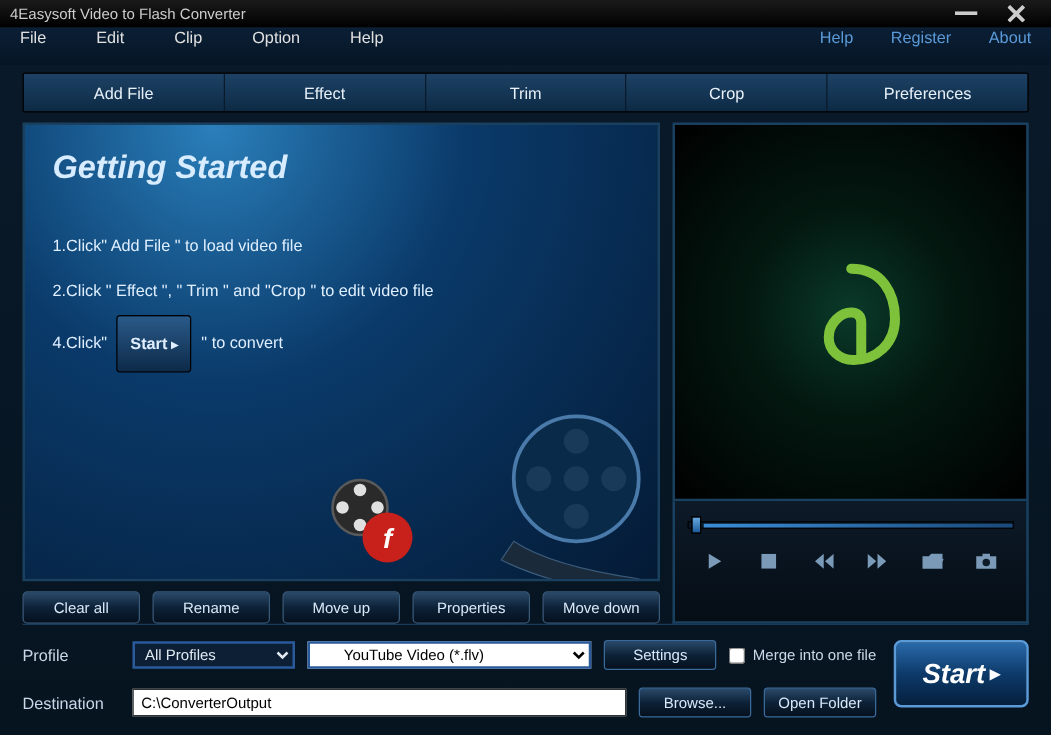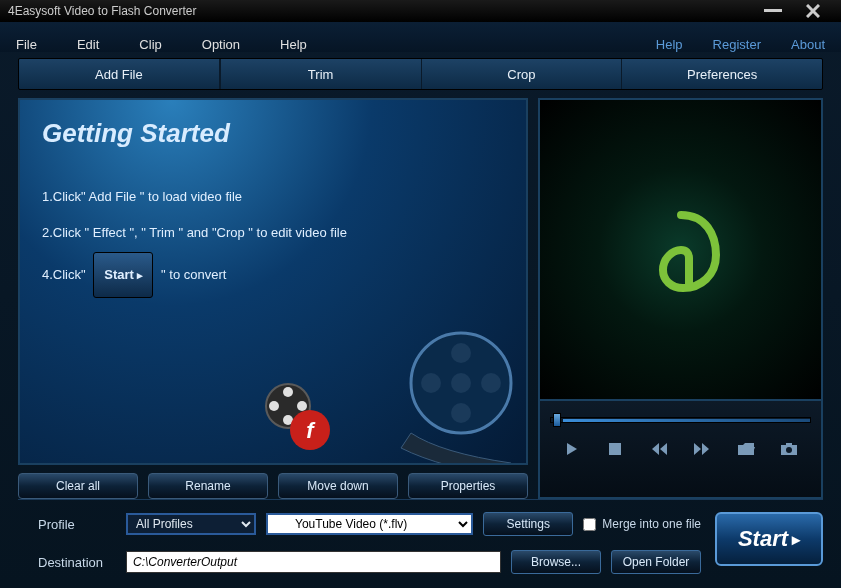--- a/index.html
+++ b/index.html
@@ -5,21 +5,21 @@
 * { margin: 0; padding: 0; box-sizing: border-box; font-family: Arial, sans-serif; }
 body { width: 841px; height: 588px; background: #000; overflow: hidden; }
 
 .window { width: 100%; height: 100%; background: linear-gradient(180deg, #0a1a2a 0%, #061420 100%); display: flex; flex-direction: column; }
 
 .titlebar { height: 22px; background: linear-gradient(180deg, #1a1a1a, #000); display: flex; align-items: center; padding: 0 8px; color: #ccc; font-size: 12px; }
 .titlebar-text { flex: 1; }
 .win-controls { display: flex; gap: 20px; margin-right: 10px;}
 .win-btn { width: 20px; height: 16px; cursor: pointer; color: #ccc; font-size: 14px; display:flex; align-items:center; justify-content:center;}
 
-.menu-row { height: 30px; display: flex; align-items: flex-end; padding: 0 16px; background: linear-gradient(180deg, #0b1f35, #061525); }
+.menu-row { height: 30px; display: flex; align-items: flex-start; padding: 0 16px; background: linear-gradient(180deg, #0b1f35, #061525); }
 .menu-main { display: flex; gap: 40px; color: #e0e0e0; font-size: 13px; }
 .menu-right { margin-left: auto; display: flex; gap: 30px; color: #5b9ad8; font-size: 13px; }
 .menu-item, .menu-link { cursor: pointer; }
 
 .toolbar { height: 32px; margin: 6px 18px 0 18px; background: linear-gradient(180deg, #1d4265 0%, #0d2a45 100%); border: 1px solid #000; display: flex; align-items: center; border-radius: 2px; }
 .toolbar-sep { width: 1px; height: 100%; background: #0a1a2a; }
 .toolbar-item { flex: 1; text-align: center; color: #e8f0f8; font-size: 13px; cursor: pointer; }
 
 .content { flex: 1; display: flex; padding: 8px 18px 0 18px; gap: 10px; }
 
@@ -41,28 +41,28 @@
 .preview { flex: 1; border: 2px solid #1a4060; background: radial-gradient(circle at 50% 50%, #0a3a2a 0%, #031810 40%, #000 100%); display: flex; align-items: center; justify-content: center; }
 .logo-swirl { width: 100px; height: 100px; }
 
 .player-controls { height: 98px; border: 2px solid #1a4060; border-top: none; background: linear-gradient(180deg, #0d1a28, #050d15); padding: 6px 10px; display: flex; flex-direction: column; }
 .progress-bar { height: 6px; background: #0a1a2a; border: 1px solid #000; margin: 10px 0 14px 0; display:flex; align-items:center;}
 .progress-knob { width: 8px; height: 14px; background: linear-gradient(180deg,#6aaae0,#1a5a9a); border:1px solid #000; margin-left:2px;}
 .progress-fill { flex:1; height:3px; background:linear-gradient(90deg,#3b8dd8,#1a4a7a); margin-left:2px;}
 .player-btns { display: flex; justify-content: space-around; align-items: center; }
 .p-btn { width: 24px; height: 24px; color: #7a9ab8; cursor: pointer; display:flex; align-items:center; justify-content:center;}
 
-.bottom { padding: 12px 18px 14px 18px; display: flex; align-items: flex-start; gap: 14px; margin-left: 20px; }
+.bottom { padding: 12px 18px 14px 18px; display: flex; align-items: flex-start; gap: 14px; }
 .form-col { flex: 1; display: flex; flex-direction: column; gap: 14px; }
 .form-row { display: flex; align-items: center; gap: 10px; }
 .form-label { width: 78px; color: #c8d8e8; font-size: 13px; }
 .select-box { height: 22px; background: #0d1f35; border: 2px solid #2a5a9a; color: #e0e8f0; font-size: 12px; padding: 0 4px; }
 .select-profile { width: 130px; }
 .select-format { flex: 1; background:#fff; color:#000;padding-left:23px;}
-.dest-input { flex: 1; height: 22px; background: #fff; color: #000; font-size: 12px; padding: 0 6px; border:1px solid #333;font-style:italic;}
+.dest-input { flex: 1; height: 22px; background: #fff; color: #000; font-size: 12px; padding: 0 6px; border:1px solid #333;}
 .small-btn { height: 24px; width:90px; background: linear-gradient(180deg, #2a4a6a 0%, #0d2238 50%, #05101d 100%); border: 1px solid #3a6a9a; color: #d8e8f8; font-size: 12px; border-radius: 3px; cursor: pointer; }
 .merge-wrap { display: flex; align-items: center; gap: 6px; color: #c8d8e8; font-size: 12px; }
 .merge-cb { width: 13px; height: 13px; }
 
 .start-col { display: flex; flex-direction: column; }
 .start-btn { width: 108px; height: 54px; background: linear-gradient(180deg, #2a6aaa 0%, #0d3a6a 50%, #05203d 100%); border: 2px solid #5a9ad8; border-radius: 6px; color: #fff; font-size: 22px; font-weight: bold; font-style: italic; cursor: pointer; display:flex; align-items:center; justify-content:center; gap:4px;}
 .start-btn::after { content: '▸'; font-size: 16px; font-style:normal;}
 
 .divider-h { height: 1px; background: #1a3a5a; margin: 0 18px; }
 </style>
@@ -98,20 +98,21 @@
     <div class="menu-right">
       <span class="menu-link">Help</span>
       <span class="menu-link">Register</span>
       <span class="menu-link">About</span>
     </div>
   </div>
 
   <div class="toolbar">
     <div class="toolbar-item">Add File</div>
     <div class="toolbar-sep"></div>
+    <div class="toolbar-item">Effect</div>
     <div class="toolbar-sep"></div>
     <div class="toolbar-item">Trim</div>
     <div class="toolbar-sep"></div>
     <div class="toolbar-item">Crop</div>
     <div class="toolbar-sep"></div>
     <div class="toolbar-item">Preferences</div>
   </div>
 
   <div class="content">
     <div class="left-panel">
@@ -141,22 +142,23 @@
           <circle cx="28" cy="42" r="5" fill="#e0e0e0"></circle>
           <circle cx="14" cy="28" r="5" fill="#e0e0e0"></circle>
           <circle cx="42" cy="28" r="5" fill="#e0e0e0"></circle>
           <circle cx="50" cy="52" r="20" fill="#c8201a"></circle>
           <text x="50" y="60" text-anchor="middle" fill="#fff" font-size="22" font-weight="bold" font-style="italic">f</text>
         </svg>
       </div>
       <div class="list-buttons">
         <button class="list-btn">Clear all</button>
         <button class="list-btn">Rename</button>
+        <button class="list-btn">Move up</button>
+        <button class="list-btn">Properties</button>
         <button class="list-btn">Move down</button>
-        <button class="list-btn">Properties</button>
       </div>
     </div>
 
     <div class="right-panel">
       <div class="preview">
         <svg class="logo-swirl" viewBox="0 0 100 100">
           <path d="M 50 15 C 75 15 85 35 85 55 C 85 75 70 88 52 88 C 40 88 32 80 32 70 C 32 58 42 50 50 50 C 55 50 58 53 58 58 L 58 85" fill="none" stroke="#7dc23a" stroke-width="8" stroke-linecap="round"></path>
         </svg>
       </div>
       <div class="player-controls">

